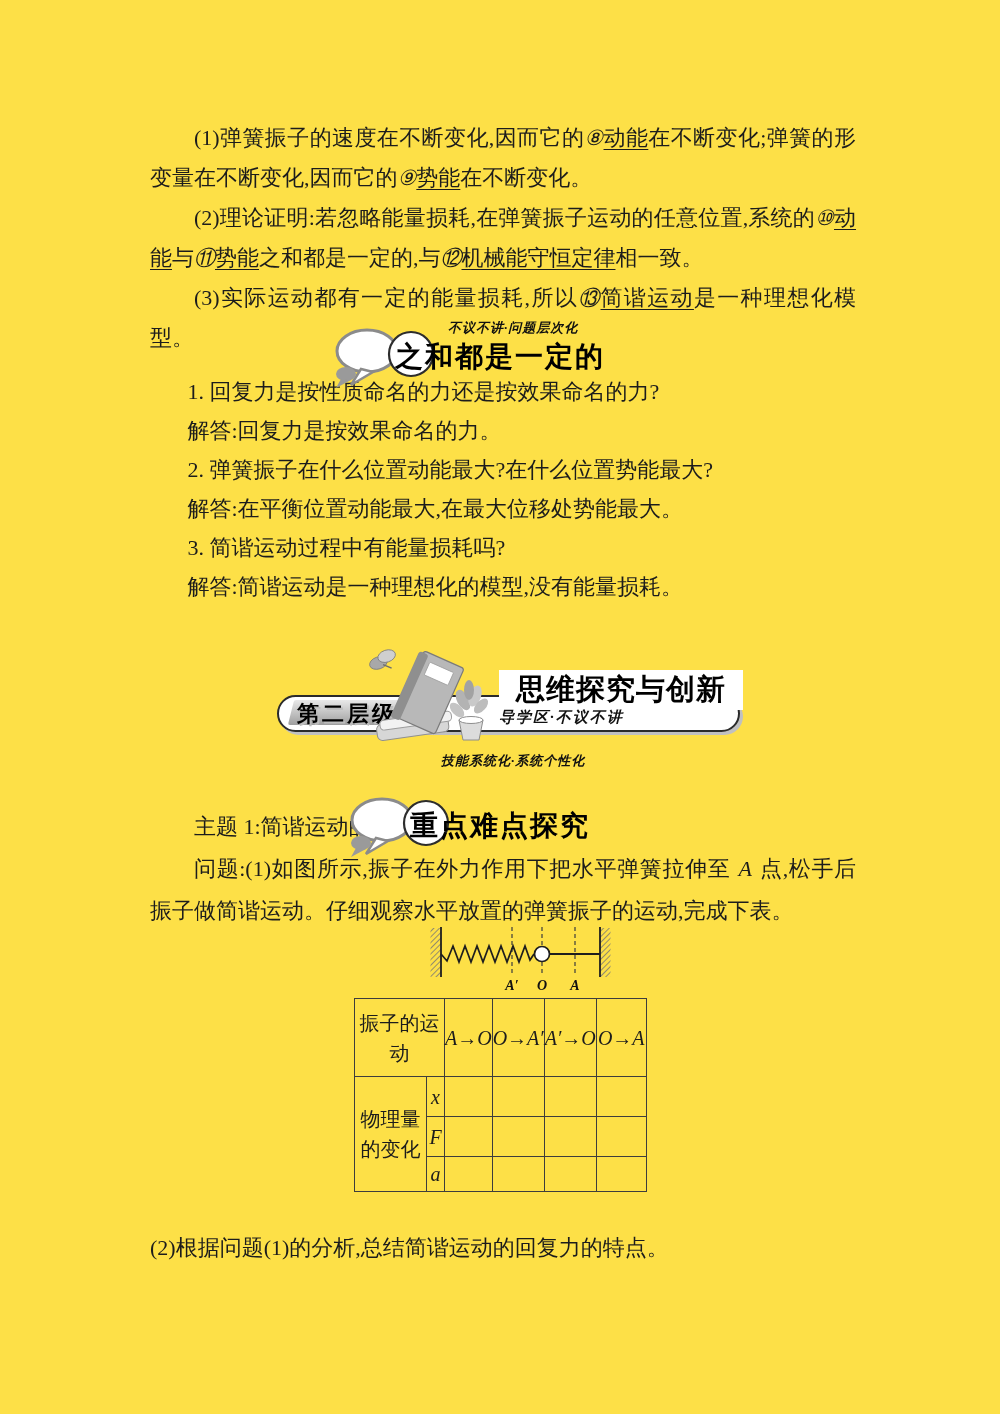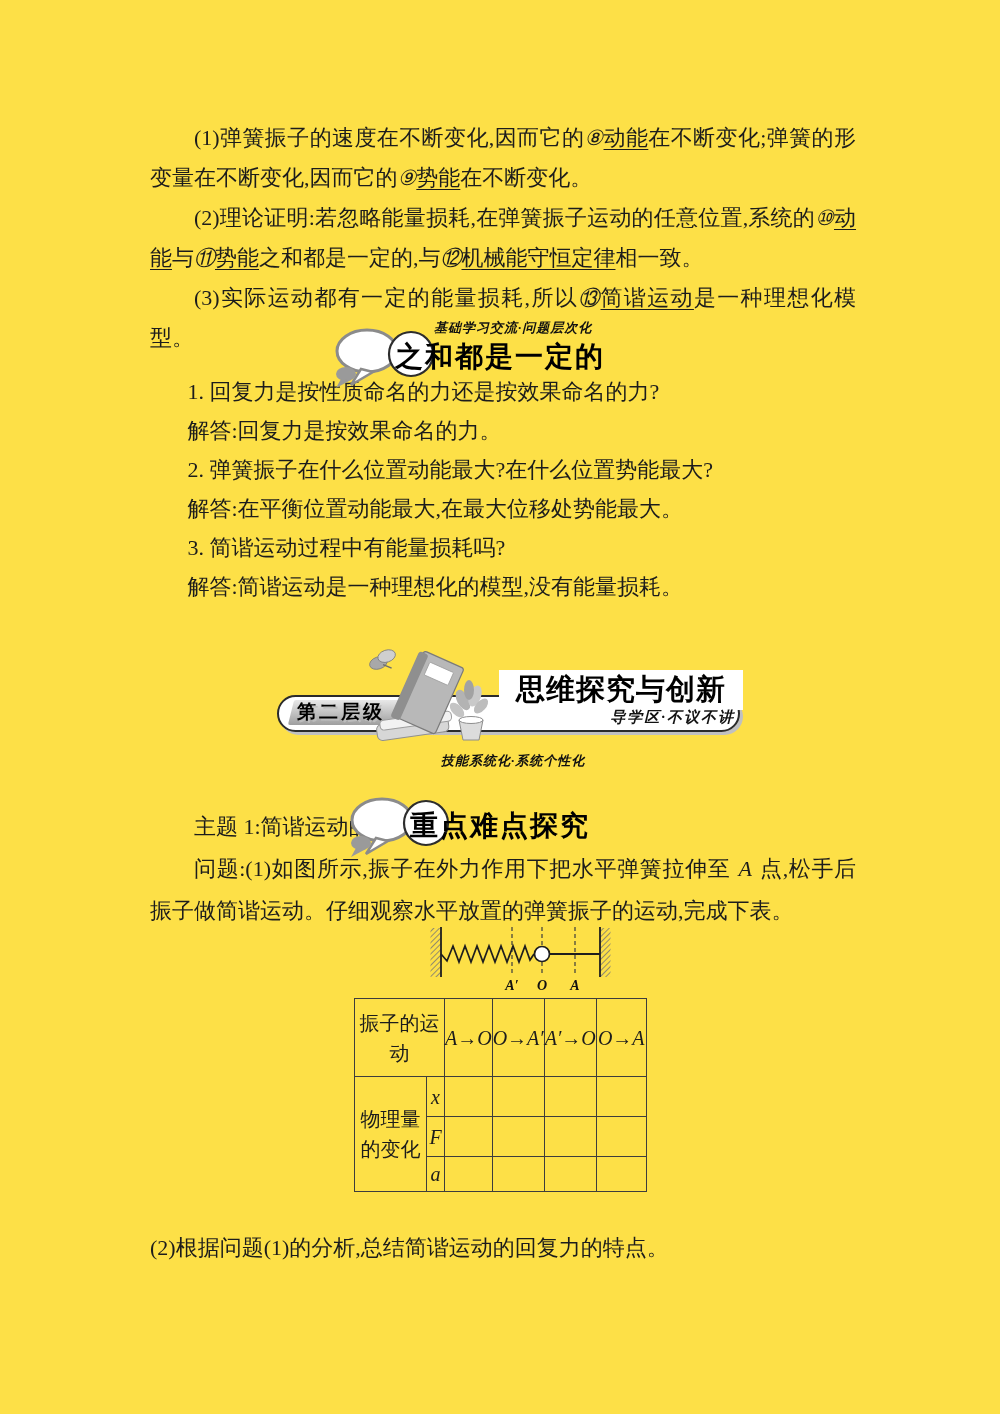--- a/index.html
+++ b/index.html
@@ -29,27 +29,27 @@
   .section-header .bubble-icon{position:absolute;left:-64px;top:-13px;z-index:1;}
   .section-header h2{position:relative;z-index:2;margin:0;font-size:28px;letter-spacing:2px;
         font-family:"Liberation Sans","DejaVu Sans",sans-serif;font-weight:bold;color:#000;}
 
   
   #level-banner{position:absolute;left:277px;top:648px;width:470px;height:100px;}
   .pill{position:absolute;left:0;top:47px;width:459px;height:33px;background:#fff;
         border:2px solid #2b2b2b;border-radius:19px;box-shadow:3px 3px 0 0 #c0c0c0;}
   .ribbon{position:absolute;left:14px;top:52px;width:150px;height:25px;
         background:linear-gradient(180deg,#e8e8e8,#9f9f9f);transform:skewX(-14deg);border-radius:2px;}
-  .level-label{position:absolute;left:20px;top:51px;z-index:3;font-size:19px;font-weight:bold;letter-spacing:3px;
+  .level-label{position:absolute;left:20px;top:51px;z-index:3;font-size:22px;font-weight:bold;letter-spacing:3px;
         color:#000;font-family:"Liberation Sans","DejaVu Sans",sans-serif;text-shadow:2px 2px 0 #bdbdbd;}
   .book-art{position:absolute;left:82px;top:0;z-index:4;}
   .banner-title{position:absolute;left:222px;top:22px;z-index:5;width:236px;text-align:center;
         background:#fff;padding:0 4px;font-size:29px;font-weight:bold;letter-spacing:1px;color:#000;
         font-family:"Liberation Sans","DejaVu Sans",sans-serif;}
-  .banner-subtitle{position:absolute;left:222px;top:60px;z-index:5;width:236px;text-align:right;
+  .banner-subtitle{position:absolute;left:222px;top:60px;z-index:5;width:236px;text-align:left;
         font-size:15px;font-weight:bold;font-style:italic;letter-spacing:2px;color:#111;
         font-family:"Liberation Serif",serif;}
 
   
   #spring-figure{position:absolute;left:426px;top:924px;}
 
   
   #phys-table{position:absolute;left:354px;top:998px;}
   #phys-table table{border-collapse:collapse;table-layout:fixed;}
   #phys-table td,#phys-table th{border:1.5px solid #3d3d3d;padding:0;text-align:center;vertical-align:middle;
@@ -62,21 +62,21 @@
 
 <div class="page">
 
   <div id="intro-block" class="textblock" style="top:118px;">
     <p><span class="seg seg-plain">(1)弹簧振子的速度在不断变化,因而它的</span><span class="seg seg-num">⑧</span><span class="seg seg-blank">动能</span><span class="seg seg-plain">在不断变化;弹簧的形变量在不断变化,因而它的</span><span class="seg seg-num">⑨</span><span class="seg seg-blank">势能</span><span class="seg seg-plain">在不断变化。</span></p>
     <p><span class="seg seg-plain">(2)理论证明:若忽略能量损耗,在弹簧振子运动的任意位置,系统的</span><span class="seg seg-num">⑩</span><span class="seg seg-blank">动能</span><span class="seg seg-plain">与</span><span class="seg seg-num">⑪</span><span class="seg seg-blank">势能</span><span class="seg seg-plain">之和都是一定的,与</span><span class="seg seg-num">⑫</span><span class="seg seg-blank">机械能守恒定律</span><span class="seg seg-plain">相一致。</span></p>
     <p><span class="seg seg-plain">(3)实际运动都有一定的能量损耗,所以</span><span class="seg seg-num">⑬</span><span class="seg seg-blank">简谐运动</span><span class="seg seg-plain">是一种理想化模型。</span></p>
   </div>
 
   <div class="section-header" style="top:319px;">
-    <div class="tagline">基础学习交流·问题层次化</div>
+    <div class="tagline">不议不讲·问题层次化</div>
     <div class="title-row">
       <span class="bubble-icon">
         <svg width="112" height="66" viewBox="0 0 112 66">
           <ellipse cx="36" cy="26" rx="30" ry="21" fill="#ffffff" stroke="#8b8b8b" stroke-width="3"></ellipse>
           <path d="M30 44 L20 60 L42 47 Z" fill="#ffffff" stroke="#8b8b8b" stroke-width="2.5"></path>
           <circle cx="80" cy="29" r="22" fill="#ffffff" stroke="#2d2d2d" stroke-width="2.2"></circle>
           <ellipse cx="15" cy="49" rx="10" ry="7" fill="#9a9a9a"></ellipse>
           <path d="M10 54 L5 63 L20 55 Z" fill="#9a9a9a"></path>
         </svg>
       </span>

